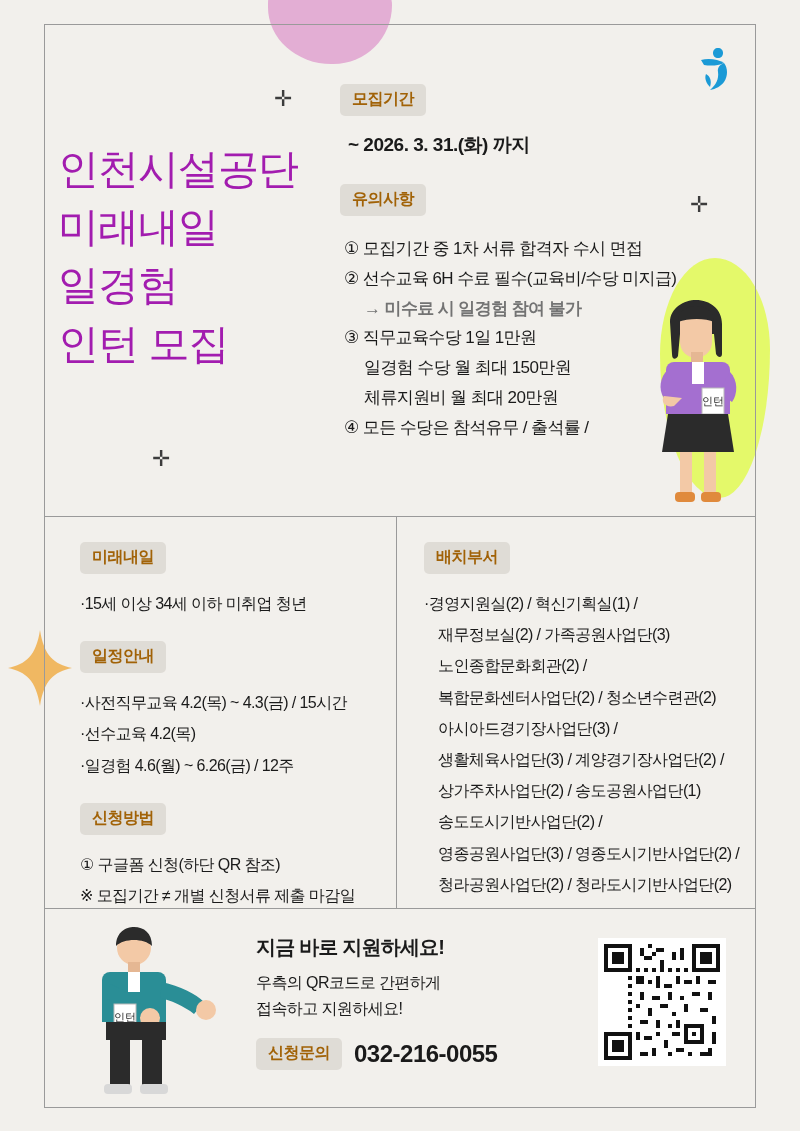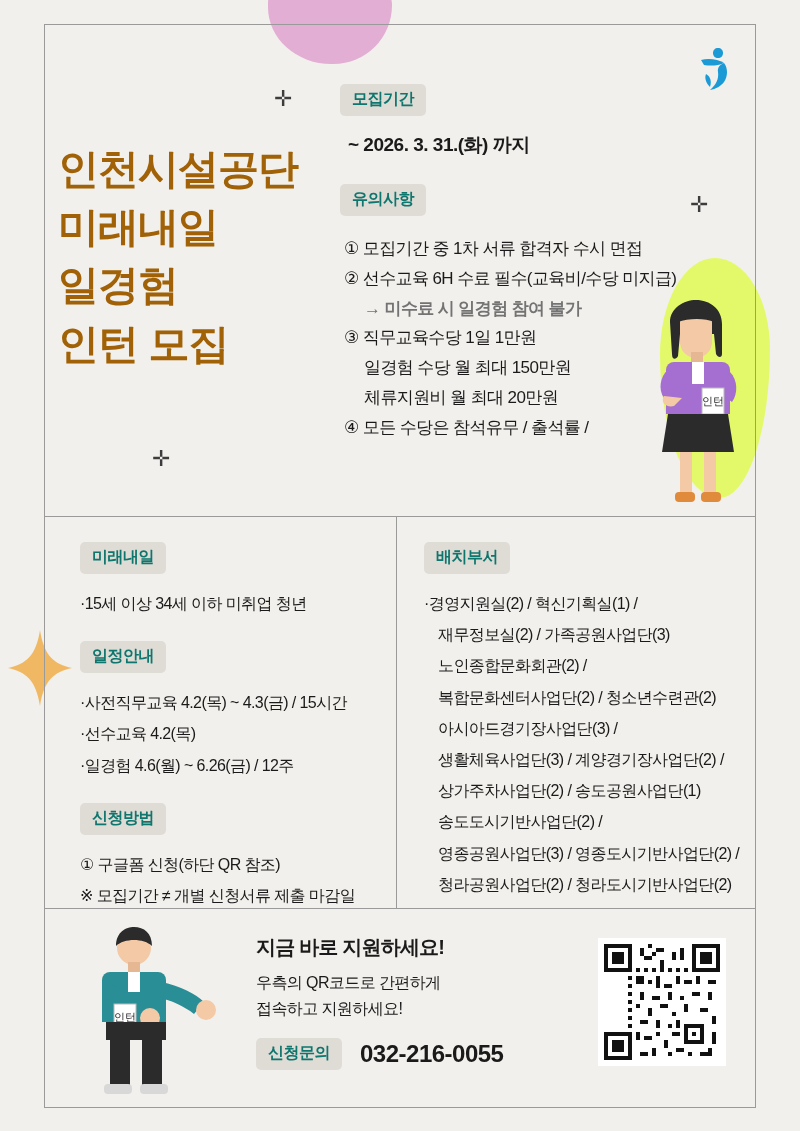--- a/index.html
+++ b/index.html
@@ -92,36 +92,36 @@
   }
 
   
   .headline {
     position: absolute;
     left: 58px; top: 140px;
     z-index: 5;
   }
   .headline div {
     font-size: 41px;
-    font-weight: bold;
+    font-weight: normal;
     letter-spacing: -1px;
     line-height: 1.42;
-    color: #a16207;
+    color: #a21caf;
     white-space: nowrap;
   }
 
   
   .chip {
     display: inline-block;
     background: #dfdcd6;
     border-radius: 5px;
     padding: 5px 12px 6px;
     font-size: 16px;
     font-weight: bold;
-    color: #0f766e;
+    color: #a16207;
     letter-spacing: -0.5px;
   }
 
   
   .top-right {
     position: absolute;
     left: 340px; top: 84px;
     width: 360px;
     z-index: 5;
   }
@@ -190,21 +190,21 @@
     left: 212px; top: 62px;
     font-size: 16px;
     line-height: 1.65;
     letter-spacing: -0.6px;
   }
   .cta-contact {
     position: absolute;
     left: 212px; top: 130px;
     display: flex;
     align-items: center;
-    gap: 18px;
+    gap: 12px;
   }
   .phone {
     font-size: 24px;
     font-weight: bold;
     letter-spacing: -0.5px;
   }
   .qr-box {
     position: absolute;
     left: 554px; top: 30px;
     width: 128px; height: 128px;

